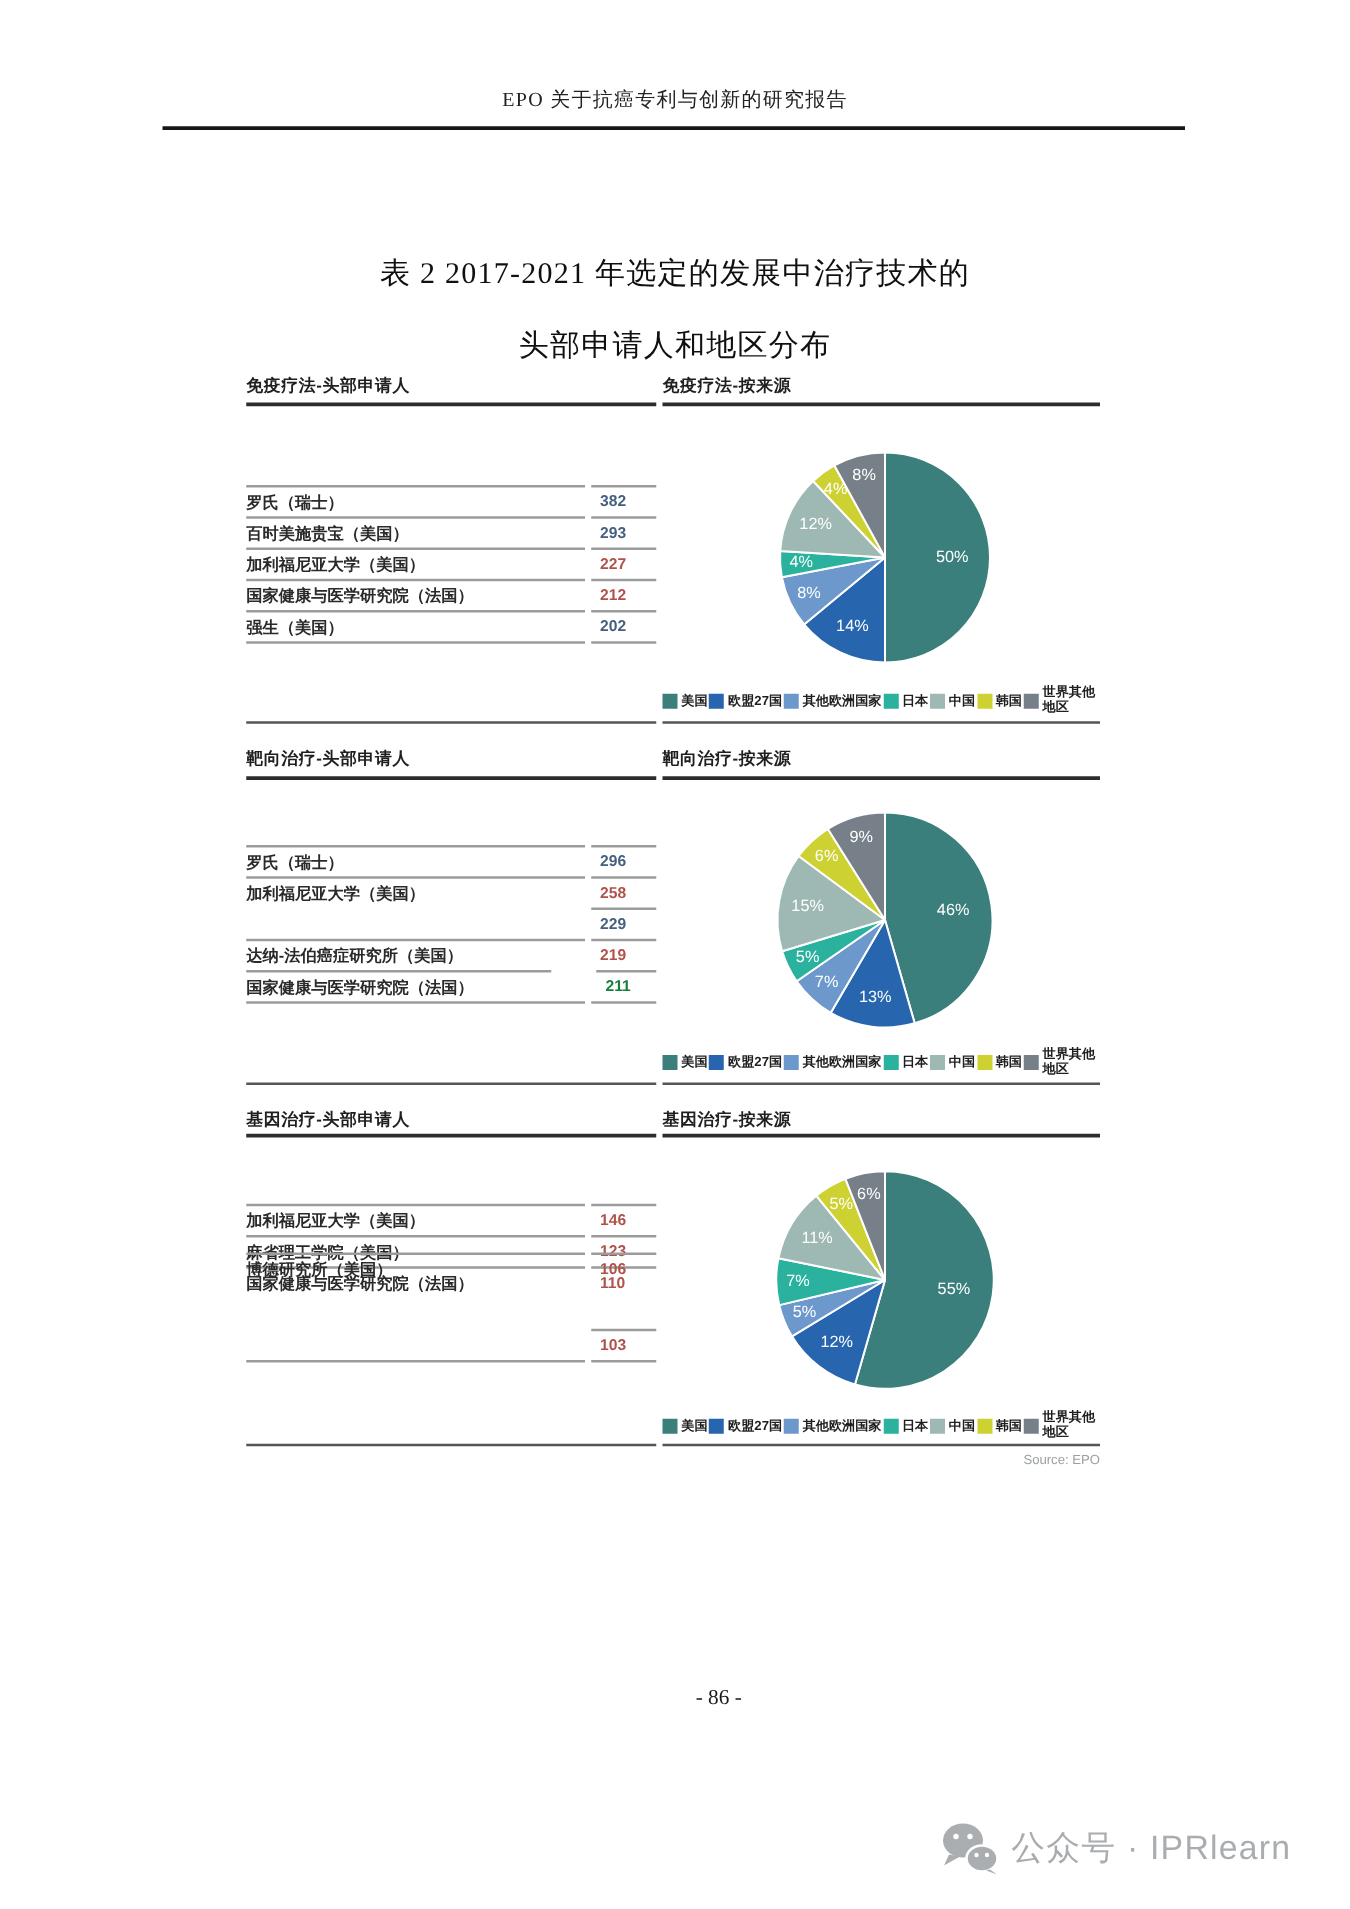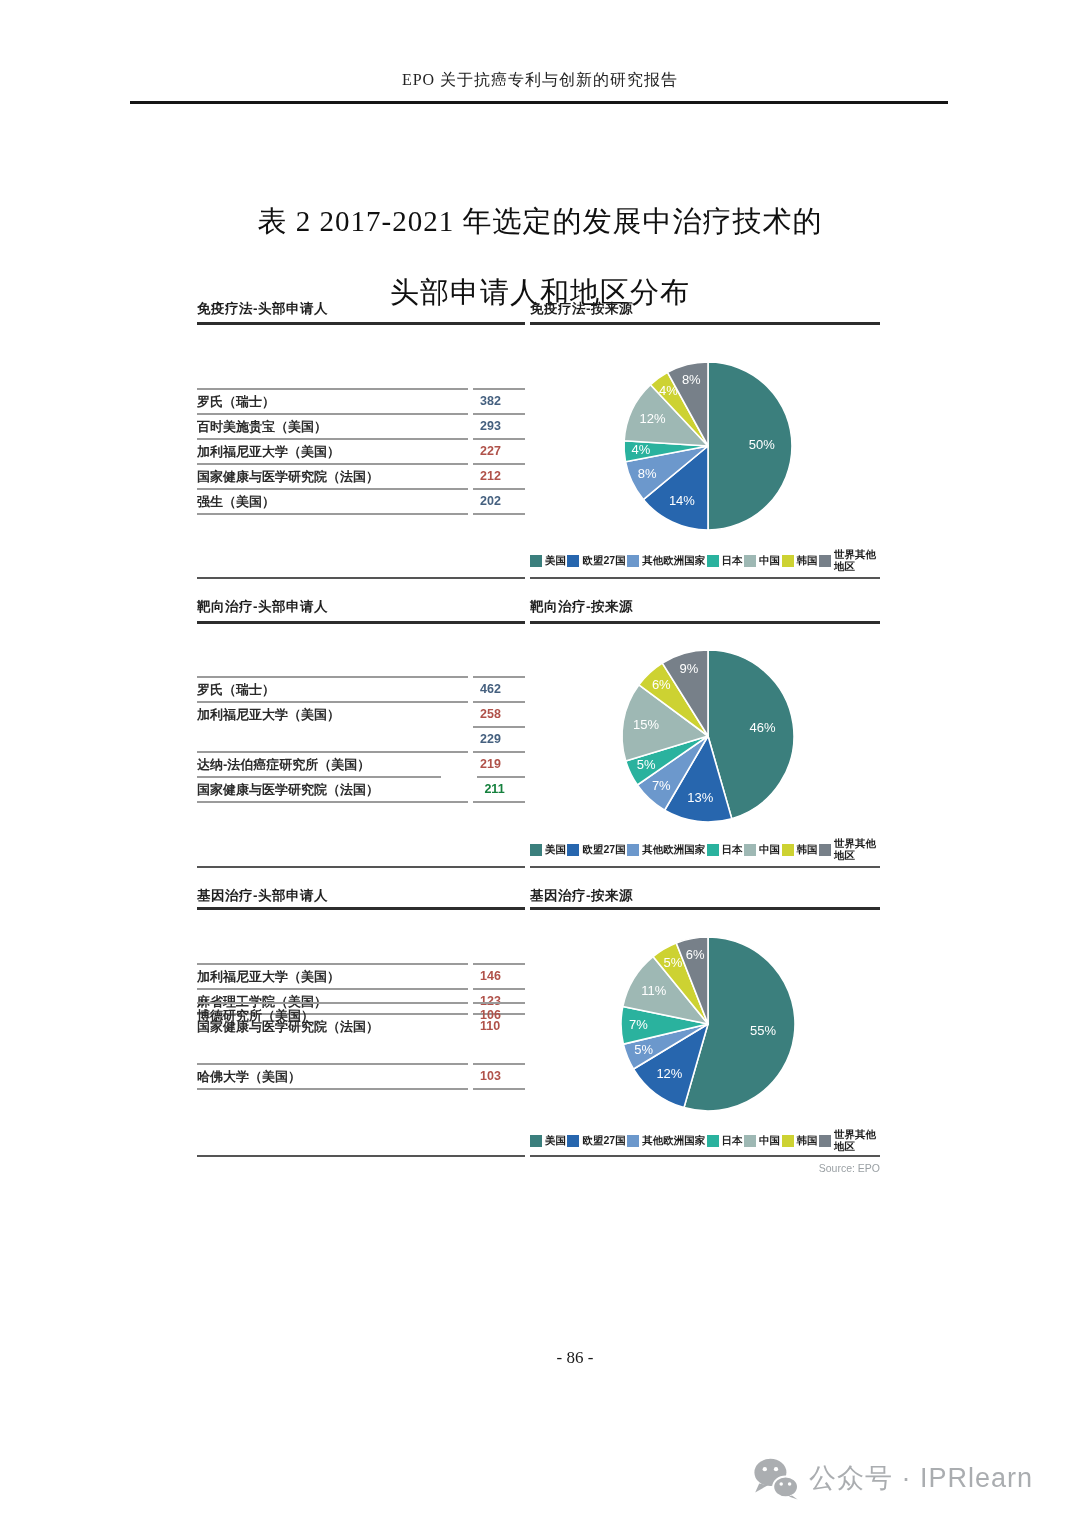--- a/index.html
+++ b/index.html
@@ -5,23 +5,23 @@
   html,body{margin:0;padding:0;background:#fff;}
   .page{position:relative;width:1080px;height:1527px;background:#ffffff;overflow:hidden;
         font-family:"Liberation Sans","DejaVu Sans",sans-serif;margin:0 auto;}
   .abs{position:absolute;}
   
   .doc-header{left:0;top:70px;width:100%;text-align:center;font-family:"Liberation Serif","DejaVu Serif",serif;
               font-size:16px;color:#222;letter-spacing:1px;}
   .header-rule{left:130px;top:101px;width:818px;height:3px;background:#161616;}
   
   .doc-title{left:0;width:100%;text-align:center;font-family:"Liberation Serif","DejaVu Serif",serif;
-             font-size:29px;color:#101010;letter-spacing:1px;}
+             font-size:24px;color:#101010;letter-spacing:1px;}
   .doc-title.l1{top:202px;}
-  .doc-title.l2{top:273px;}
+  .doc-title.l2{top:260px;}
   
   .sec-title{font-size:13.5px;font-weight:bold;color:#1f1f1f;letter-spacing:0.5px;}
   .sec-underline{height:3px;background:#2d2d2d;}
   .row-flex{display:flex;height:25px;box-sizing:border-box;}
   .cell-name{width:271px;border-top:2px solid #9b9b9b;box-sizing:border-box;
              font-size:13px;font-weight:bold;color:#2a2a2a;line-height:23px;white-space:nowrap;overflow:hidden;}
   .cell-val{width:52px;margin-left:auto;border-top:2px solid #9b9b9b;box-sizing:border-box;
             font-size:12.5px;line-height:23px;padding-left:7px;font-weight:bold;}
   .legend{display:flex;align-items:center;justify-content:space-between;height:30px;}
   .legend-item{display:flex;align-items:center;}
@@ -124,21 +124,21 @@
         </div>
       </div>
       <div class="separator" style="position: absolute; left: 197px; top: 577px; width: 328px;"></div>
       <div class="separator" style="position: absolute; left: 530px; top: 577px; width: 350px;"></div>
       <div class="sec-title" style="position: absolute; left: 197px; top: 598px; width: 328px;">靶向治疗-头部申请人</div>
       <div class="sec-underline" style="position: absolute; left: 197px; top: 621px; width: 328px;"></div>
       <div class="sec-title" style="position: absolute; left: 530px; top: 598px; width: 350px;">靶向治疗-按来源</div>
       <div class="sec-underline" style="position: absolute; left: 530px; top: 621px; width: 350px;"></div>
       <div class="row-flex" style="position: absolute; left: 197px; top: 676px; width: 328px;">
         <div class="cell-name">罗氏（瑞士）</div>
-        <div class="cell-val" style="color: rgb(69, 96, 127);">462</div>
+        <div class="cell-val" style="color: rgb(69, 96, 127);">296</div>
       </div>
       <div class="row-flex" style="position: absolute; left: 197px; top: 701px; width: 328px;">
         <div class="cell-name">加利福尼亚大学（美国）</div>
         <div class="cell-val" style="color: rgb(176, 82, 74);">258</div>
       </div>
       <div class="row-flex" style="position: absolute; left: 197px; top: 726px; width: 328px;">
         <div class="cell-val" style="color: rgb(69, 96, 127);">229</div>
       </div>
       <div class="row-flex" style="position: absolute; left: 197px; top: 751px; width: 328px;">
         <div class="cell-name">达纳-法伯癌症研究所（美国）</div>
@@ -214,21 +214,20 @@
       </div>
       <div class="row-flex" style="position: absolute; left: 197px; top: 1013px; width: 328px;">
         <div class="cell-name">国家健康与医学研究院（法国）</div>
         <div class="cell-val" style="color: rgb(176, 82, 74);">110</div>
       </div>
       <div class="row-flex" style="position: absolute; left: 197px; top: 1002px; width: 328px;">
         <div class="cell-name">博德研究所（美国）</div>
         <div class="cell-val" style="color: rgb(176, 82, 74);">106</div>
       </div>
       <div class="row-flex" style="position: absolute; left: 197px; top: 1063px; width: 328px;">
-        <div class="cell-name">哈佛大学（美国）</div>
         <div class="cell-val" style="color: rgb(176, 82, 74);">103</div>
       </div>
       <div class="row-flex" style="position: absolute; left: 197px; top: 1088px; width: 328px; height: 2px;">
         <div class="cell-name" style="height: 2px; line-height: 0;"></div>
         <div class="cell-val" style="height: 2px; line-height: 0;"></div>
       </div>
       <svg width="182" height="182" viewBox="0 0 182 182" style="position: absolute; left: 617px; top: 933px;">
         <path d="M 91 91 L 91.00 4.00 A 87 87 0 1 1 66.96 174.61 Z" fill="#3B7F7D" stroke="#ffffff" stroke-width="1.6" stroke-linejoin="round"></path>
         <text x="146.1" y="98.8" text-anchor="middle" dominant-baseline="middle" class="pie-label">55%</text>
         <path d="M 91 91 L 66.96 174.61 A 87 87 0 0 1 16.57 136.05 Z" fill="#2766AE" stroke="#ffffff" stroke-width="1.6" stroke-linejoin="round"></path>

